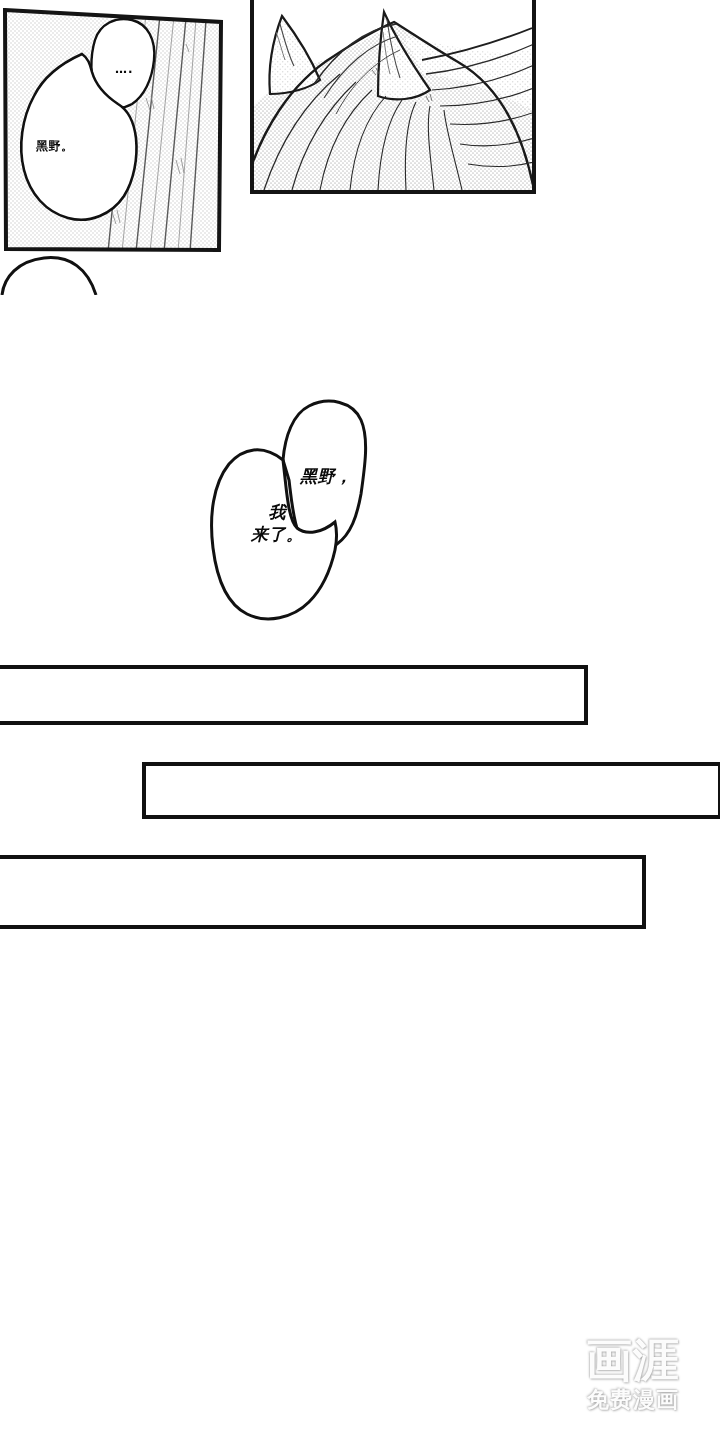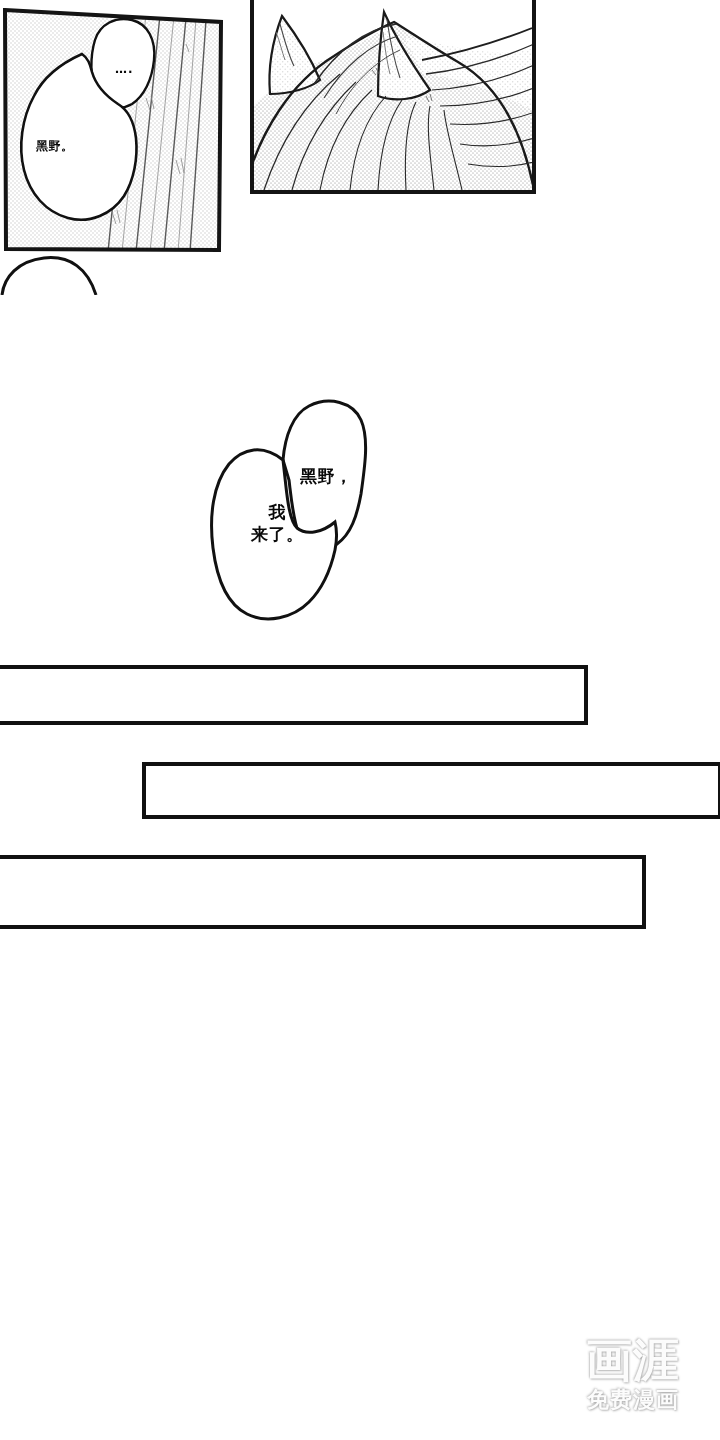--- a/index.html
+++ b/index.html
@@ -36,20 +36,21 @@
     height: 200px;
     border: 4px solid #141414;
     overflow: hidden;
     background: #ffffff;
   }
   #panel-top svg { display: block; }
 
   
   .bubble-wrap {
     position: absolute;
+    font-style: italic;
   }
   .bubble-text {
     position: absolute;
     font-family: "DejaVu Sans", sans-serif;
     font-weight: 700;
     color: #0a0a0a;
     line-height: 1.28;
     white-space: pre;
     letter-spacing: 0.5px;
   }

